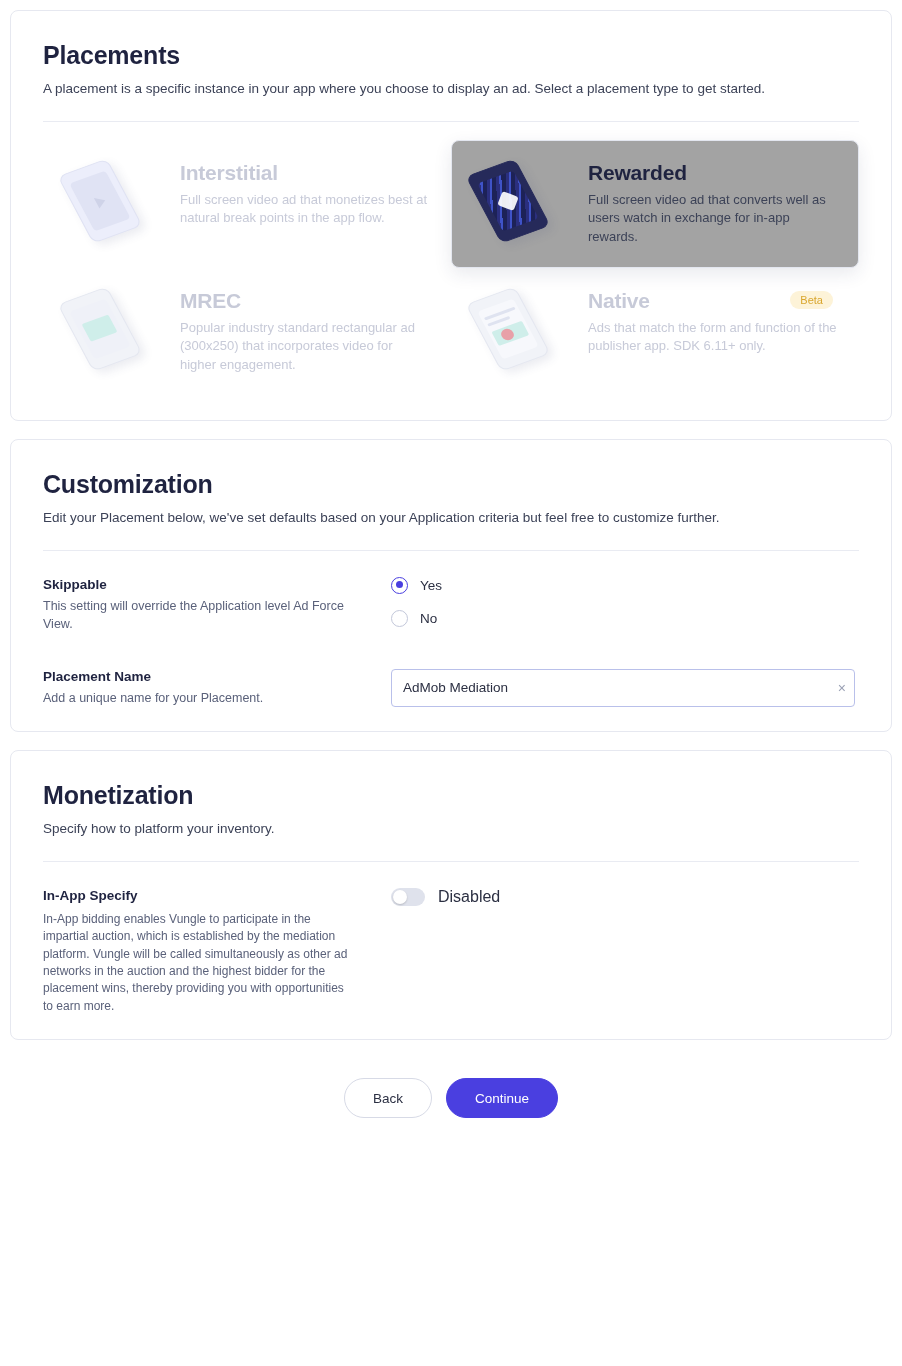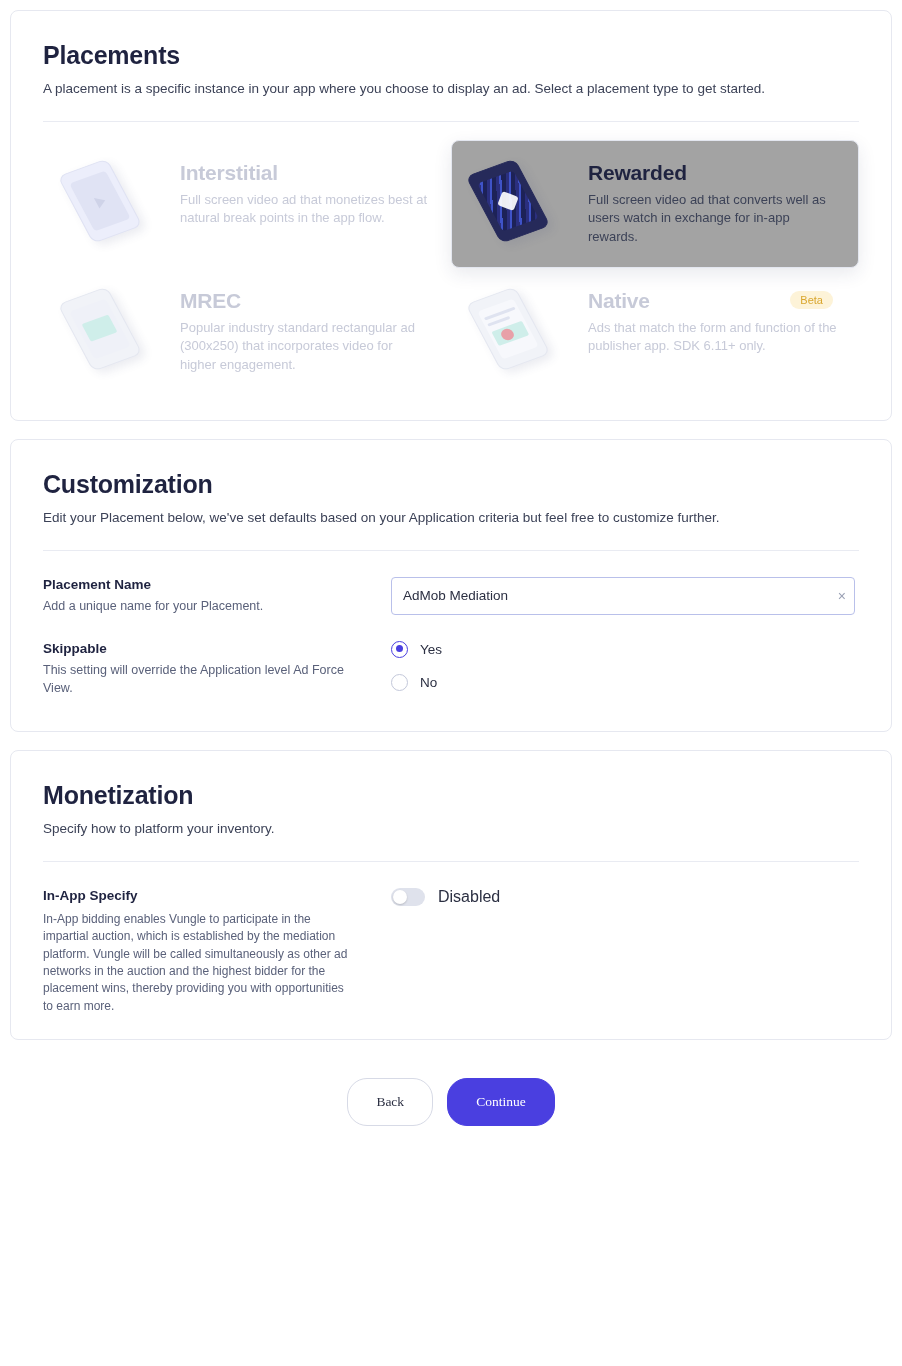--- a/index.html
+++ b/index.html
@@ -290,23 +290,23 @@
 
   
   .footer {
     display: flex;
     justify-content: center;
     gap: 14px;
     padding: 20px 0 26px 0;
   }
   .btn {
     font-size: 13.5px;
-    font-family: Liberation Serif, serif;
+    font-family: Liberation Sans, sans-serif;
     border-radius: 20px;
-    height: 48px;
+    height: 40px;
     padding: 0 28px;
     cursor: pointer;
   }
   .btn-back {
     background: #fff;
     border: 1px solid #d7dae6;
     color: #2b2f42;
   }
   .btn-continue {
     background: #4a3fe0;
@@ -386,44 +386,44 @@
     </div>
   </div>
 
   <div class="card">
     <h2 class="section-title">Customization</h2>
     <p class="section-sub">Edit your Placement below, we've set defaults based on your Application criteria but feel free to customize further.</p>
     <div class="divider"></div>
 
     <div class="form-row">
       <div class="form-label-col">
+        <p class="form-label">Skippable</p>
+        <p class="form-help">This setting will override the Application level Ad Force View.</p>
+      </div>
+      <div class="form-control-col">
+        <div class="radio-row">
+          <span class="radio checked"></span>
+          <span class="radio-label">Yes</span>
+        </div>
+        <div class="radio-row">
+          <span class="radio"></span>
+          <span class="radio-label">No</span>
+        </div>
+      </div>
+    </div>
+
+    <div class="form-row">
+      <div class="form-label-col">
         <p class="form-label">Placement Name</p>
         <p class="form-help">Add a unique name for your Placement.</p>
       </div>
       <div class="form-control-col">
         <div class="text-input-wrap">
           <input class="text-input" type="text" value="AdMob Mediation" style="">
           <span class="clear-x">×</span>
-        </div>
-      </div>
-    </div>
-
-    <div class="form-row">
-      <div class="form-label-col">
-        <p class="form-label">Skippable</p>
-        <p class="form-help">This setting will override the Application level Ad Force View.</p>
-      </div>
-      <div class="form-control-col">
-        <div class="radio-row">
-          <span class="radio checked"></span>
-          <span class="radio-label">Yes</span>
-        </div>
-        <div class="radio-row">
-          <span class="radio"></span>
-          <span class="radio-label">No</span>
         </div>
       </div>
     </div>
   </div>
 
   <div class="card">
     <h2 class="section-title">Monetization</h2>
     <p class="section-sub">Specify how to platform your inventory.</p>
     <div class="divider"></div>
 

